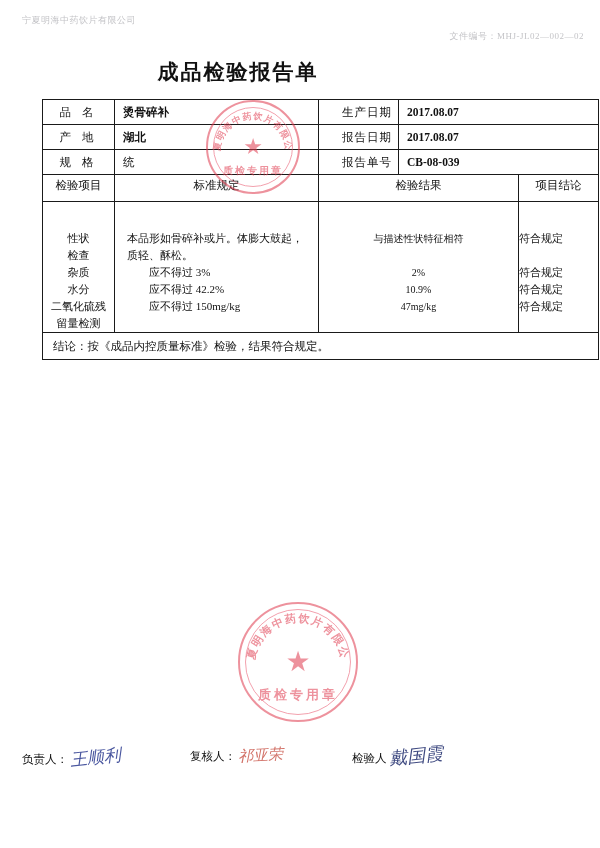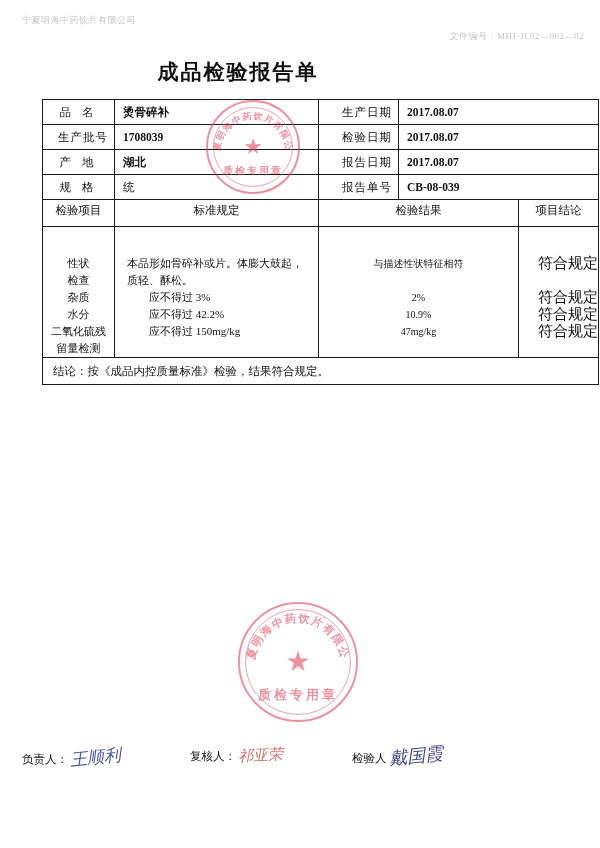--- a/index.html
+++ b/index.html
@@ -123,23 +123,23 @@
     padding-left: 12px;
   }
   .spec-col .indent { padding-left: 22px; }
   .res-col {
     font-size: 10px;
     line-height: 17px;
     text-align: center;
     padding-top: 28px;
   }
   .concl-col {
-    font-size: 15px;
+    font-size: 11px;
     line-height: 17px;
-    text-align: right;
+    text-align: left;
     padding-top: 28px;
   }
 
   .conclusion-row td {
     height: 26px;
   }
   .conclusion-text {
     padding-left: 10px;
     font-size: 11.5px;
   }
@@ -279,34 +279,20 @@
             <div class="cell val">烫骨碎补</div>
           </td>
         <td>
             <div class="cell lbl-tight">生产日期</div>
           </td>
         <td colspan="2">
             <div class="cell val">2017.08.07</div>
           </td>
       </tr>
 
-      <tr>
-        <td>
-            <div class="cell lbl-tight">生产批号</div>
-          </td>
-        <td>
-            <div class="cell val">1708039</div>
-          </td>
-        <td>
-            <div class="cell lbl-tight">检验日期</div>
-          </td>
-        <td colspan="2">
-            <div class="cell val">2017.08.07</div>
-          </td>
-      </tr>
 
       <tr>
         <td>
             <div class="cell lbl">产    地</div>
           </td>
         <td>
             <div class="cell val">湖北</div>
           </td>
         <td>
             <div class="cell lbl-tight">报告日期</div>

